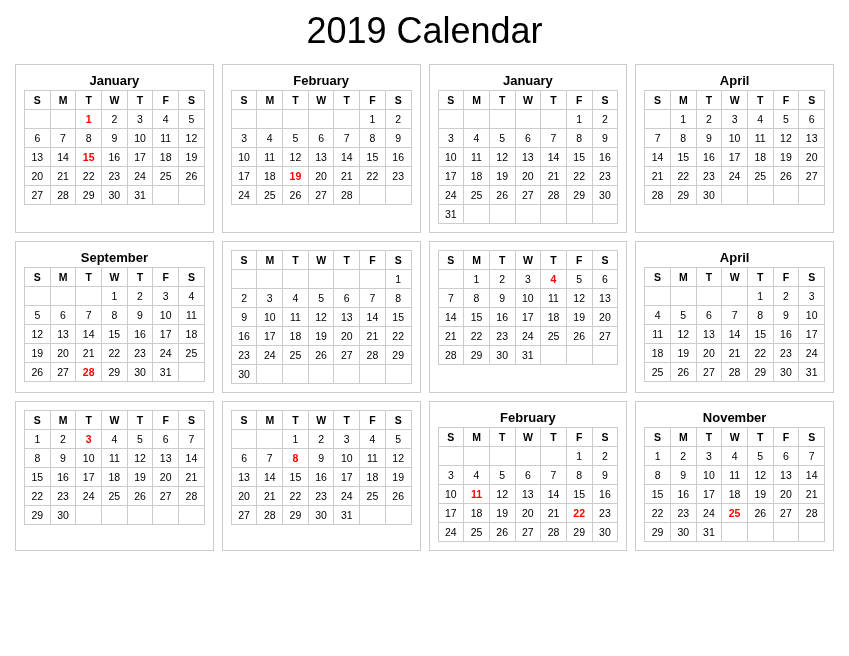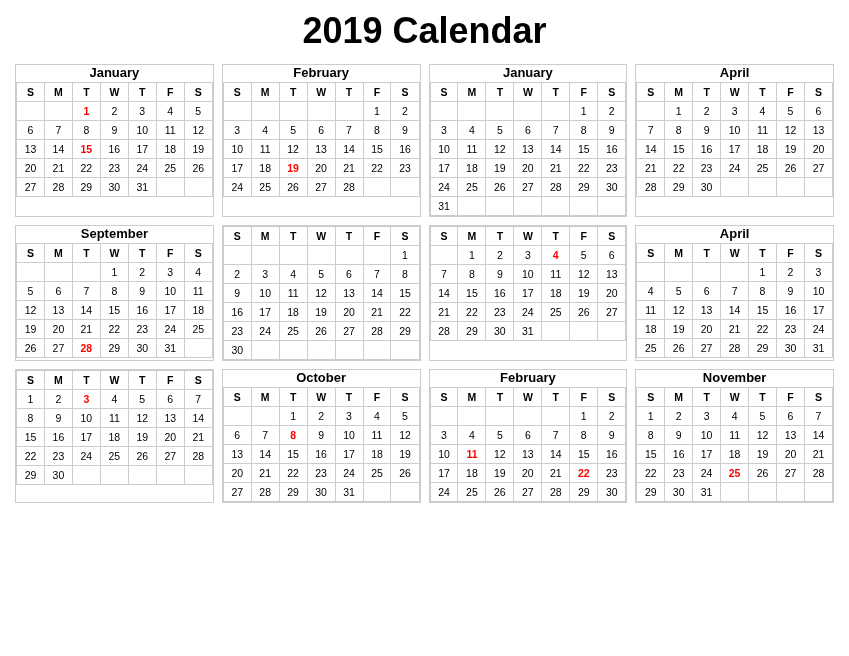--- a/index.html
+++ b/index.html
@@ -6,31 +6,31 @@
     body {
       background: #fff;
       font-family: Arial, sans-serif;
       width: 849px;
       min-height: 656px;
       padding: 10px 15px 15px;
     }
     h1 {
       text-align: center;
       font-size: 36px;
-      font-weight: 700;
+      font-weight: 400;
       margin-bottom: 12px;
     }
     .calendars-grid {
       display: grid;
       grid-template-columns: repeat(4, 1fr);
       gap: 8px;
     }
     .month-block {
       border: 1px solid #ccc;
-      padding: 0;
+      padding: 8px;
     }
     .month-name {
       text-align: center;
       font-weight: bold;
       font-size: 13px;
       margin-bottom: 2px;
     }
     .cal-table {
       width: 100%;
       border-collapse: collapse;
@@ -632,21 +632,20 @@
             <td></td>
             <td></td>
             <td></td>
             <td></td>
             <td></td>
           </tr>
         </tbody>
       </table>
     </div>
     <div class="month-block">
-      <div class="month-name">October</div>
       <table class="cal-table">
         <thead>
           <tr>
             <th>S</th>
             <th>M</th>
             <th>T</th>
             <th>W</th>
             <th>T</th>
             <th>F</th>
             <th>S</th>

